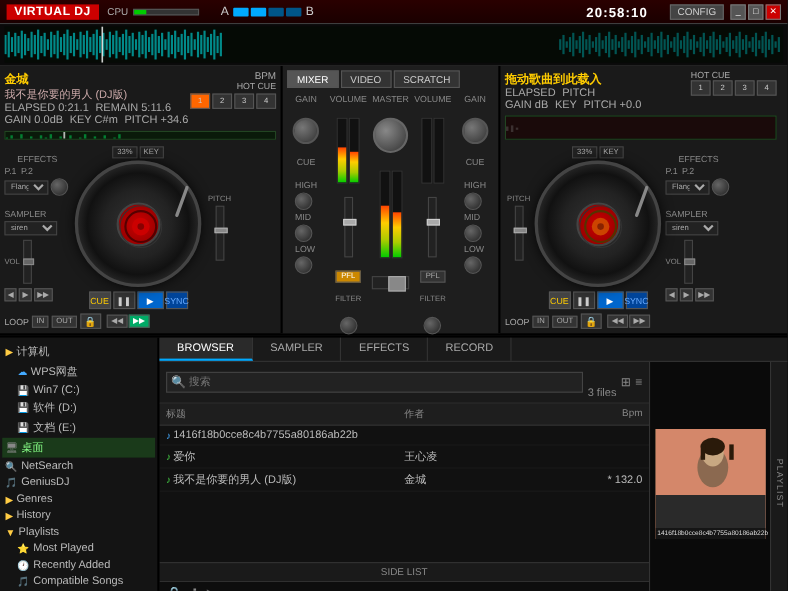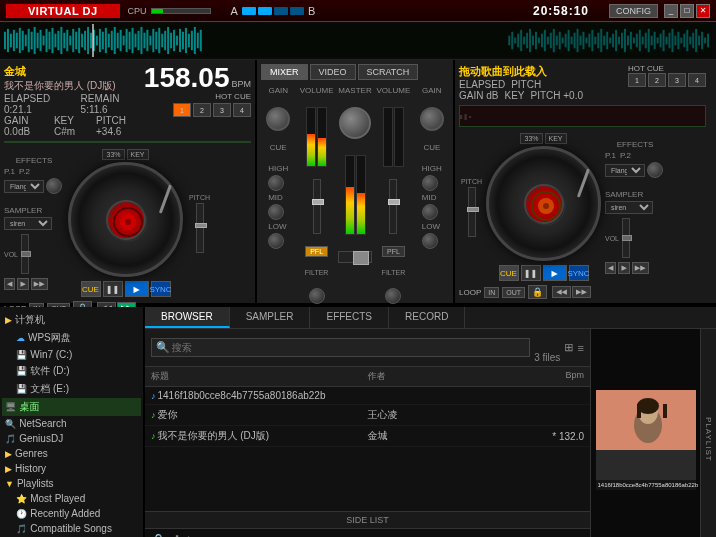--- a/index.html
+++ b/index.html
@@ -20,21 +20,21 @@
       display: flex;
       align-items: center;
       padding: 0 6px;
       border-bottom: 1px solid #444;
     }
     .logo {
       background: #cc0000;
       color: white;
       font-weight: bold;
       font-size: 11px;
-      padding: 1px 22px;
+      padding: 1px 7px;
       margin-right: 8px;
       letter-spacing: 0.5px;
     }
     .cpu-section {
       display: flex;
       align-items: center;
       gap: 4px;
       font-size: 9px;
       color: #aaa;
     }
@@ -843,21 +843,20 @@
           <span>REMAIN 5:11.6</span>
         </div>
         <div class="deck-meta">
           <span>GAIN 0.0dB</span>
           <span>KEY C#m</span>
           <span>PITCH +34.6</span>
         </div>
       </div>
       <div style="display:flex; flex-direction:column; align-items:flex-end;">
         <div style="display:flex; align-items:baseline; gap:2px;">
-          <div class="bpm-display">158.05</div>
           <div class="bpm-label">BPM</div>
         </div>
         <div style="display:flex; flex-direction:column; gap:2px; align-items:flex-end;">
           <div class="hot-cue-label">HOT CUE</div>
           <div class="hot-cue-btns">
             <div class="hc-btn active">1</div>
             <div class="hc-btn">2</div>
             <div class="hc-btn">3</div>
             <div class="hc-btn">4</div>
           </div>

